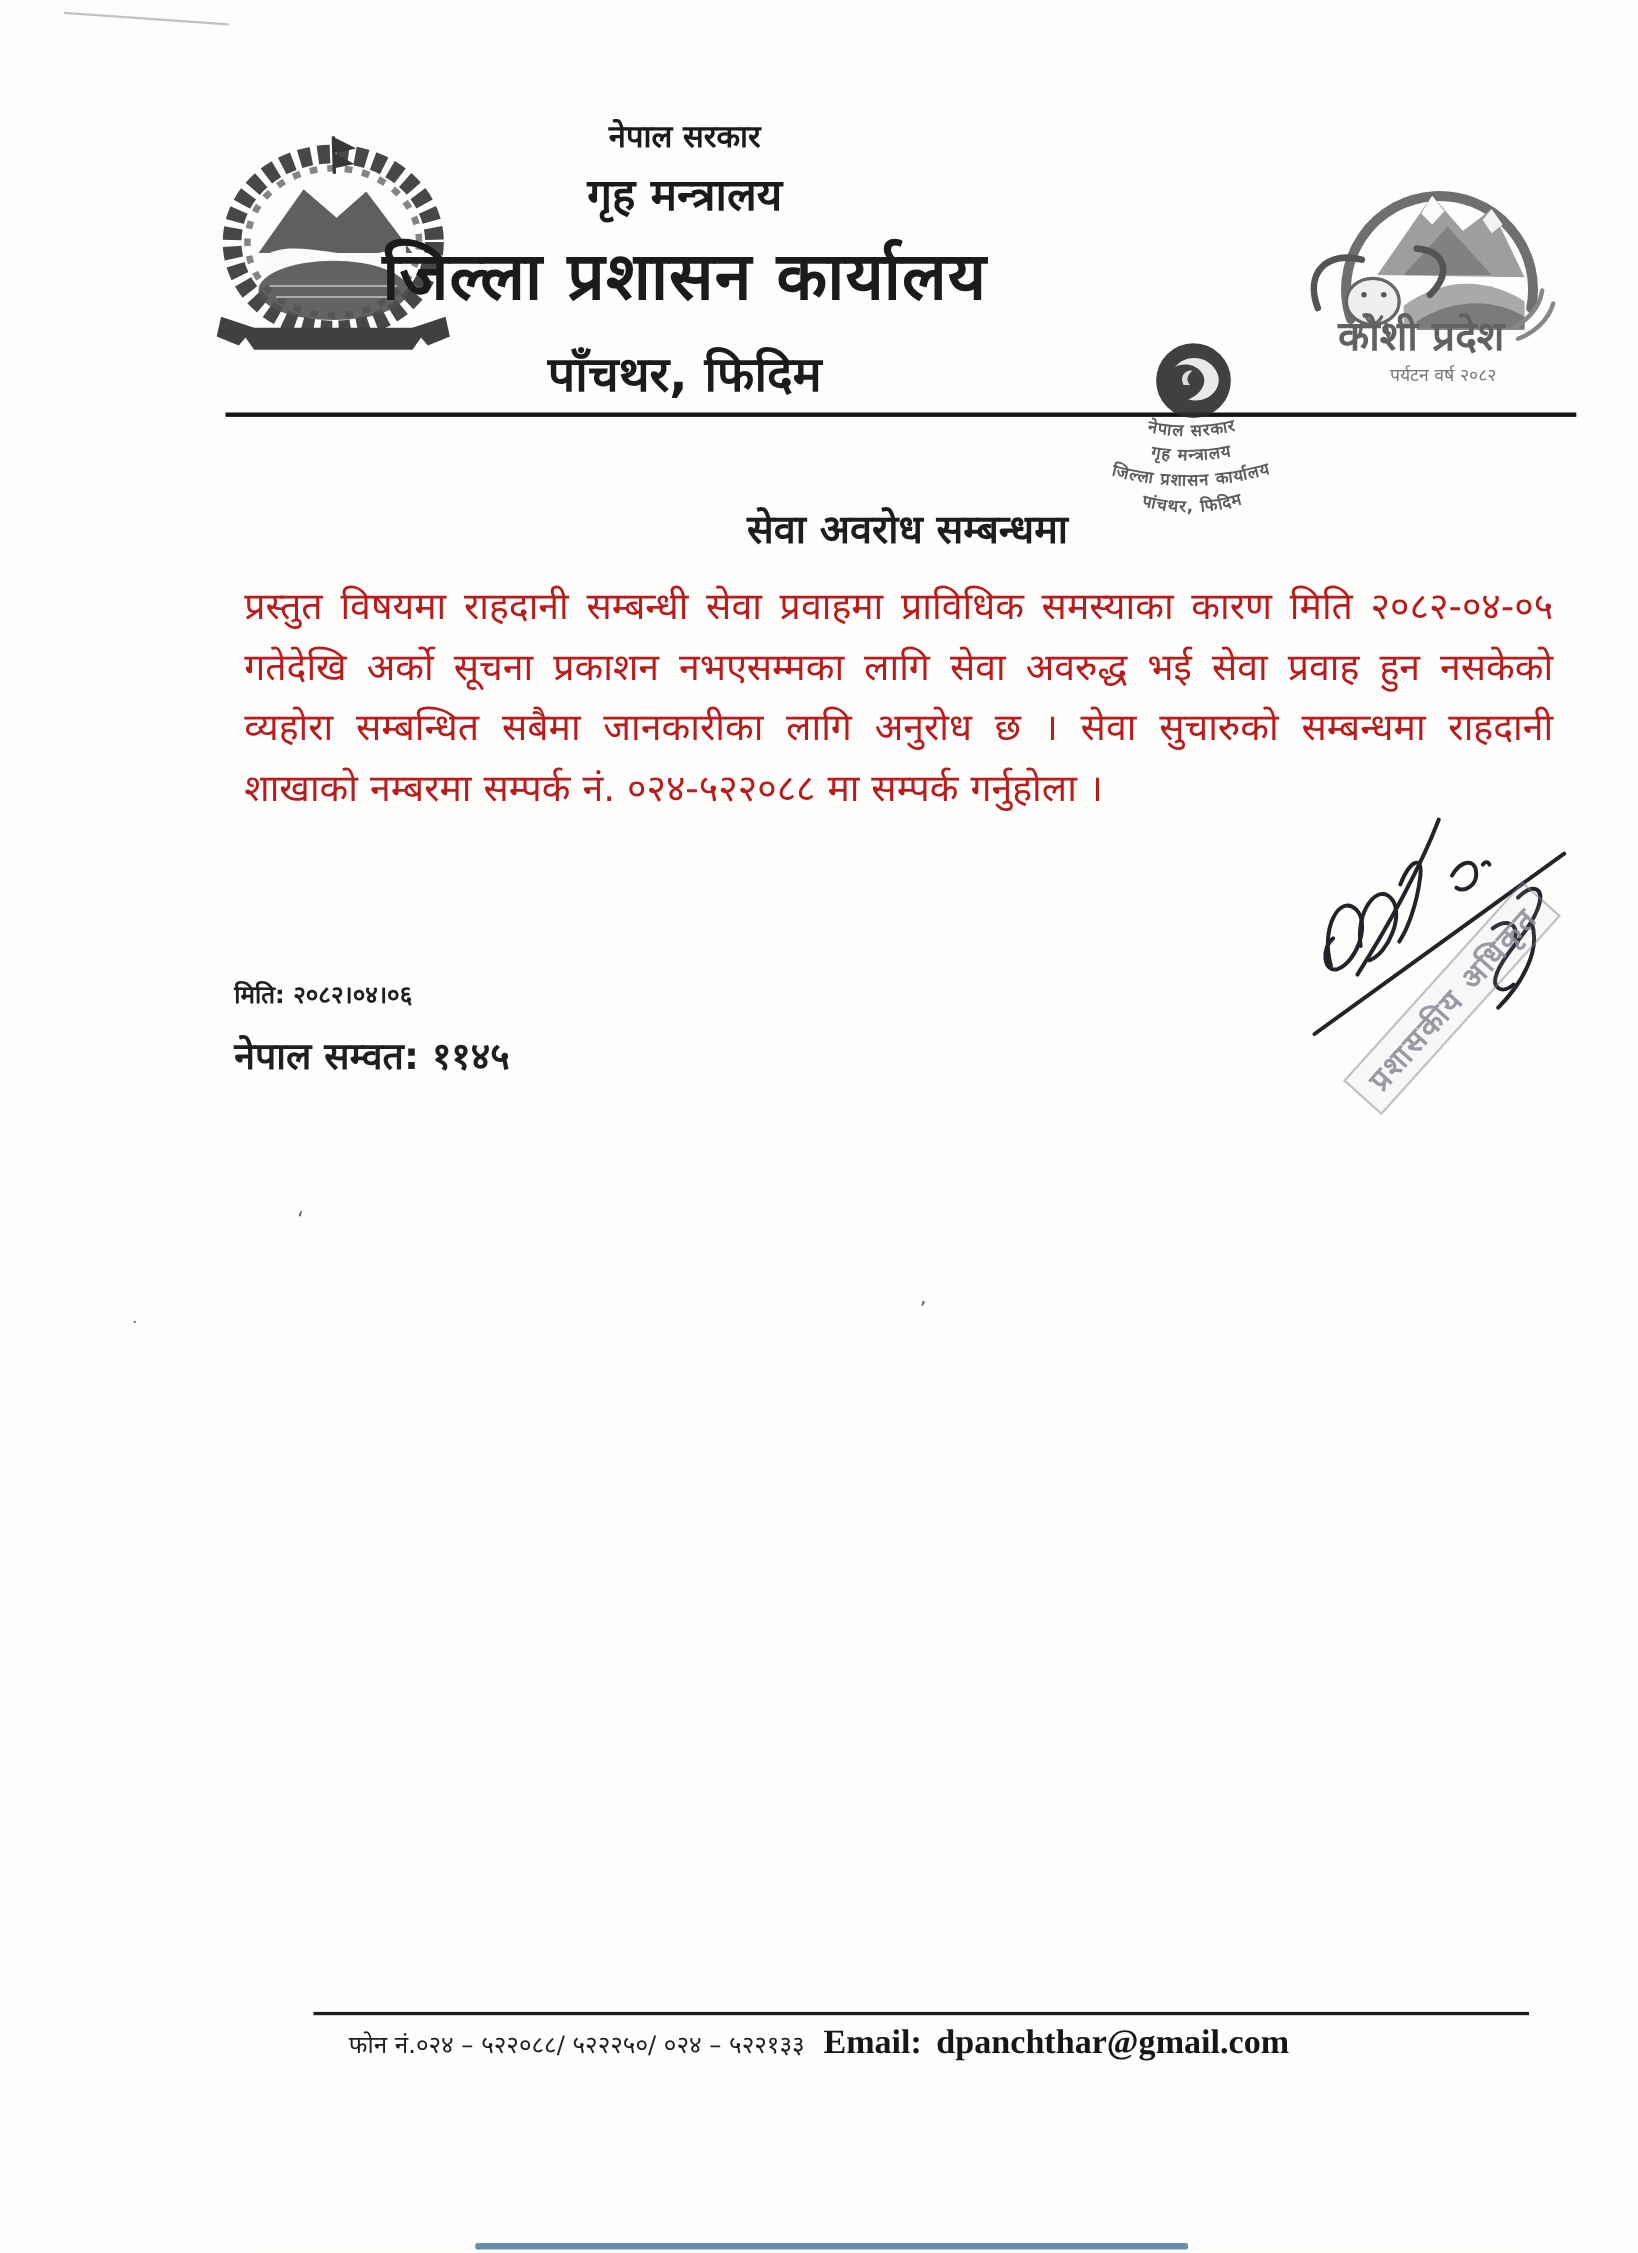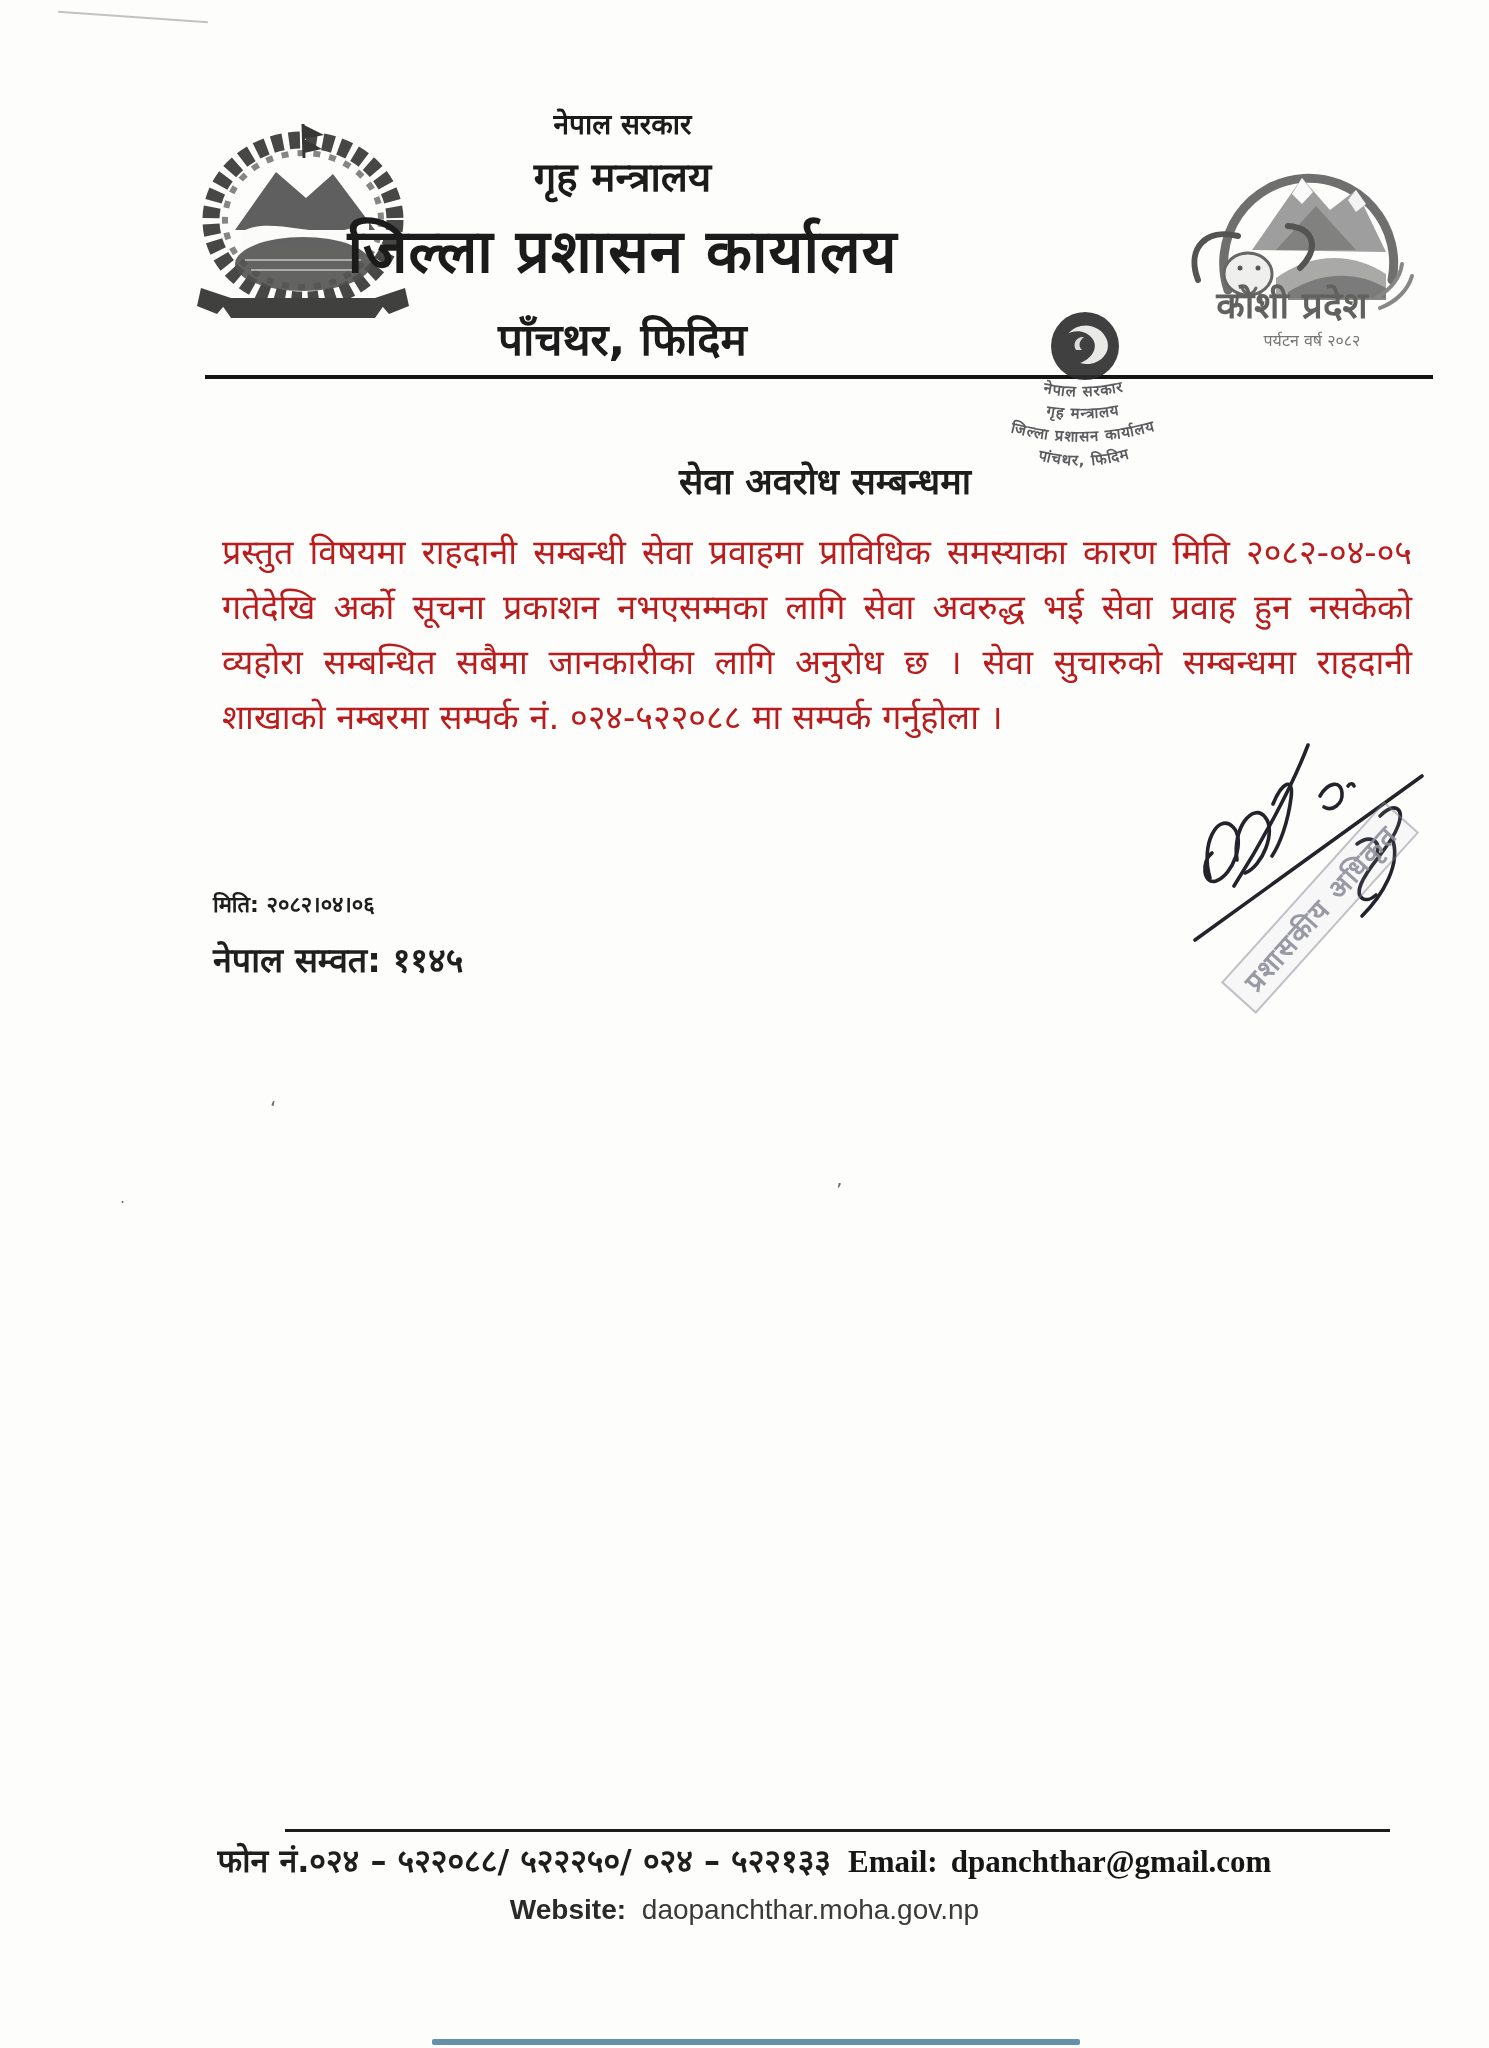--- a/index.html
+++ b/index.html
@@ -54,21 +54,21 @@
     padding:3px 14px;white-space:nowrap;opacity:.9;
   }
 
   .date1{position:absolute;left:213px;top:888px;font-size:22px;font-weight:bold;color:#1f1f1f;}
   .date2{position:absolute;left:213px;top:936px;font-size:34px;font-weight:bold;color:#1f1f1f;}
 
   .footer-rule{position:absolute;left:285px;top:1829px;width:1105px;height:3px;background:#1c1c1c;}
   .footer-line1{
     position:absolute;left:0;top:1838px;width:1489px;text-align:center;white-space:nowrap;color:#1e1e1e;
   }
-  .footer-line1 .phone{font-size:32px;font-weight:bold;}
+  .footer-line1 .phone{font-size:22px;font-weight:normal;}
   .footer-line1 .email-label,.footer-line1 .email{
     font-family:"Liberation Serif", serif;font-size:31px;font-weight:bold;color:#161616;
   }
   .footer-line1 .email-label{margin-left:12px;text-align:center;}
   .footer-line1 .email{margin-left:8px;margin-top:24px;}
   .footer-line2{
     position:absolute;left:0;top:1894px;width:1489px;text-align:center;white-space:nowrap;
     font-family:"Liberation Sans", sans-serif;font-size:28px;color:#333;
   }
   .footer-line2 .web-label{font-weight:bold;color:#2a2a2a;}
@@ -176,19 +176,15 @@
 
   <div class="date1 dev">मिति: २०८२।०४।०६</div>
   <div class="date2 dev">नेपाल सम्वत: ११४५</div>
 
   <div class="footer-rule"></div>
   <div class="footer-line1">
     <span class="phone dev">फोन नं.०२४ – ५२२०८८/ ५२२२५०/ ०२४ – ५२२१३३</span>
     <span class="email-label">Email:</span>
     <span class="email">dpanchthar@gmail.com</span>
   </div>
-  <div class="footer-line2">
-    <span class="web-label">Website:</span>
-    <span class="web">daopanchthar.moha.gov.np</span>
-  </div>
 
   <div class="bottom-strip"></div>
 </div>
 
 </body></html>

